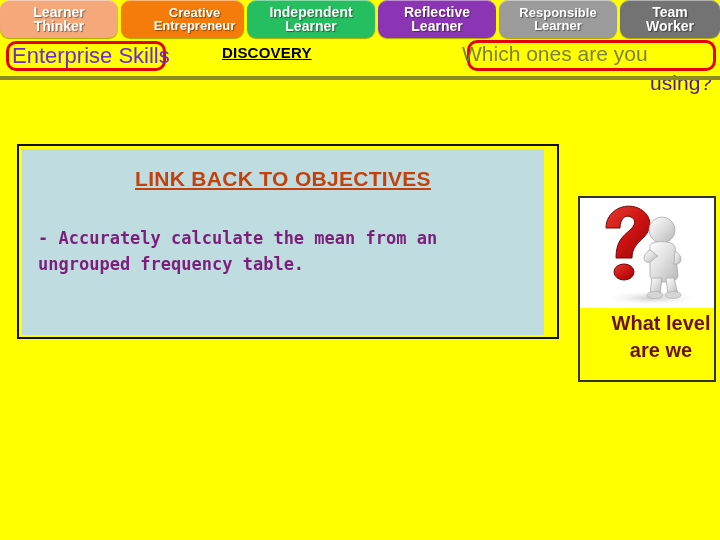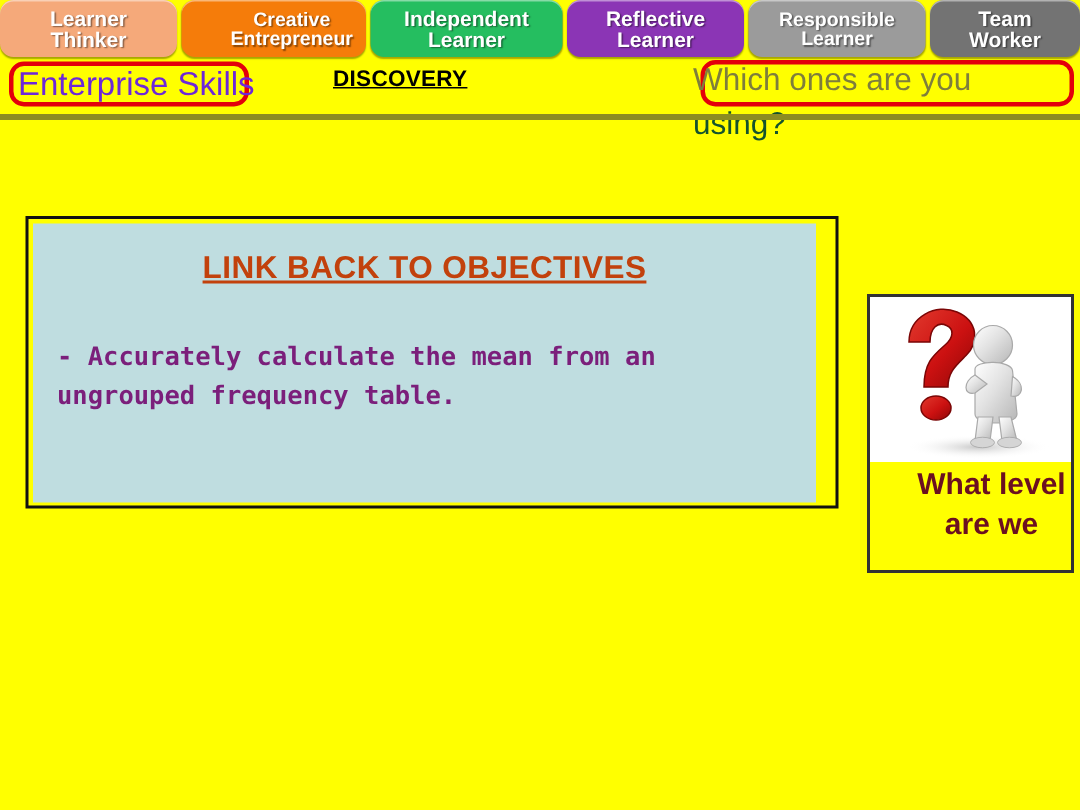--- a/index.html
+++ b/index.html
@@ -101,22 +101,23 @@
     width: 249px;
     height: 31px;
     border: 3px solid #E3000B;
     border-radius: 10px;
     box-sizing: border-box;
   }
   #which-line-2 {
     position: absolute;
     right: 8px; top: 31px;
     width: 250px;
+    text-align: right;
     font-size: 21px;
-    color: #14532d;
+    color: #4c1d95;
   }
 
   
   #divider {
     position: absolute;
     left: 0; top: 76px;
     width: 720px;
     height: 4px;
     background: #8C8C22;
   }

